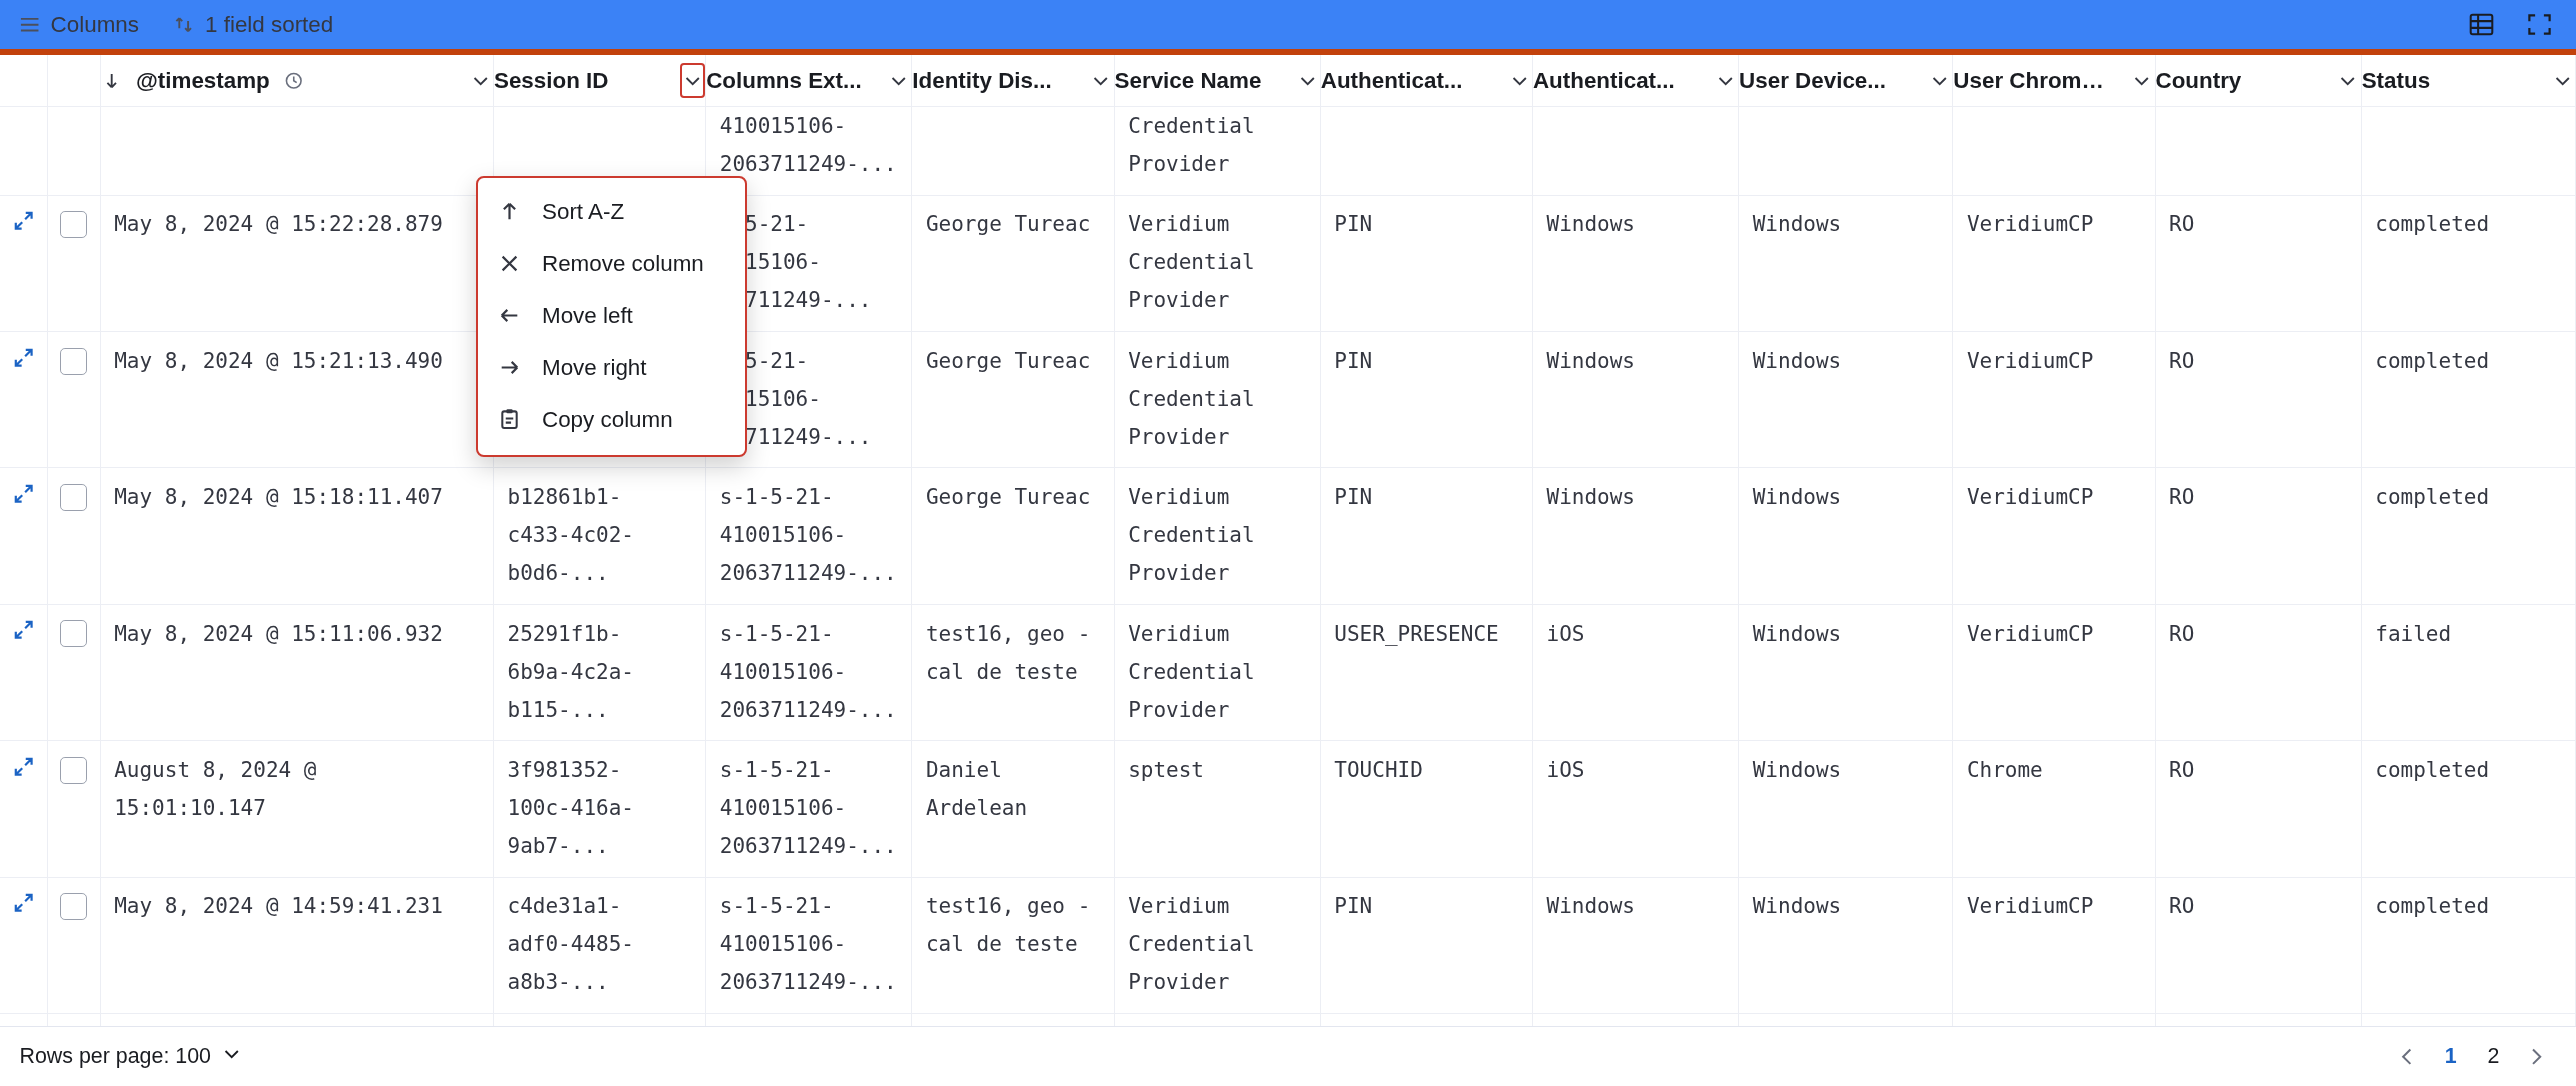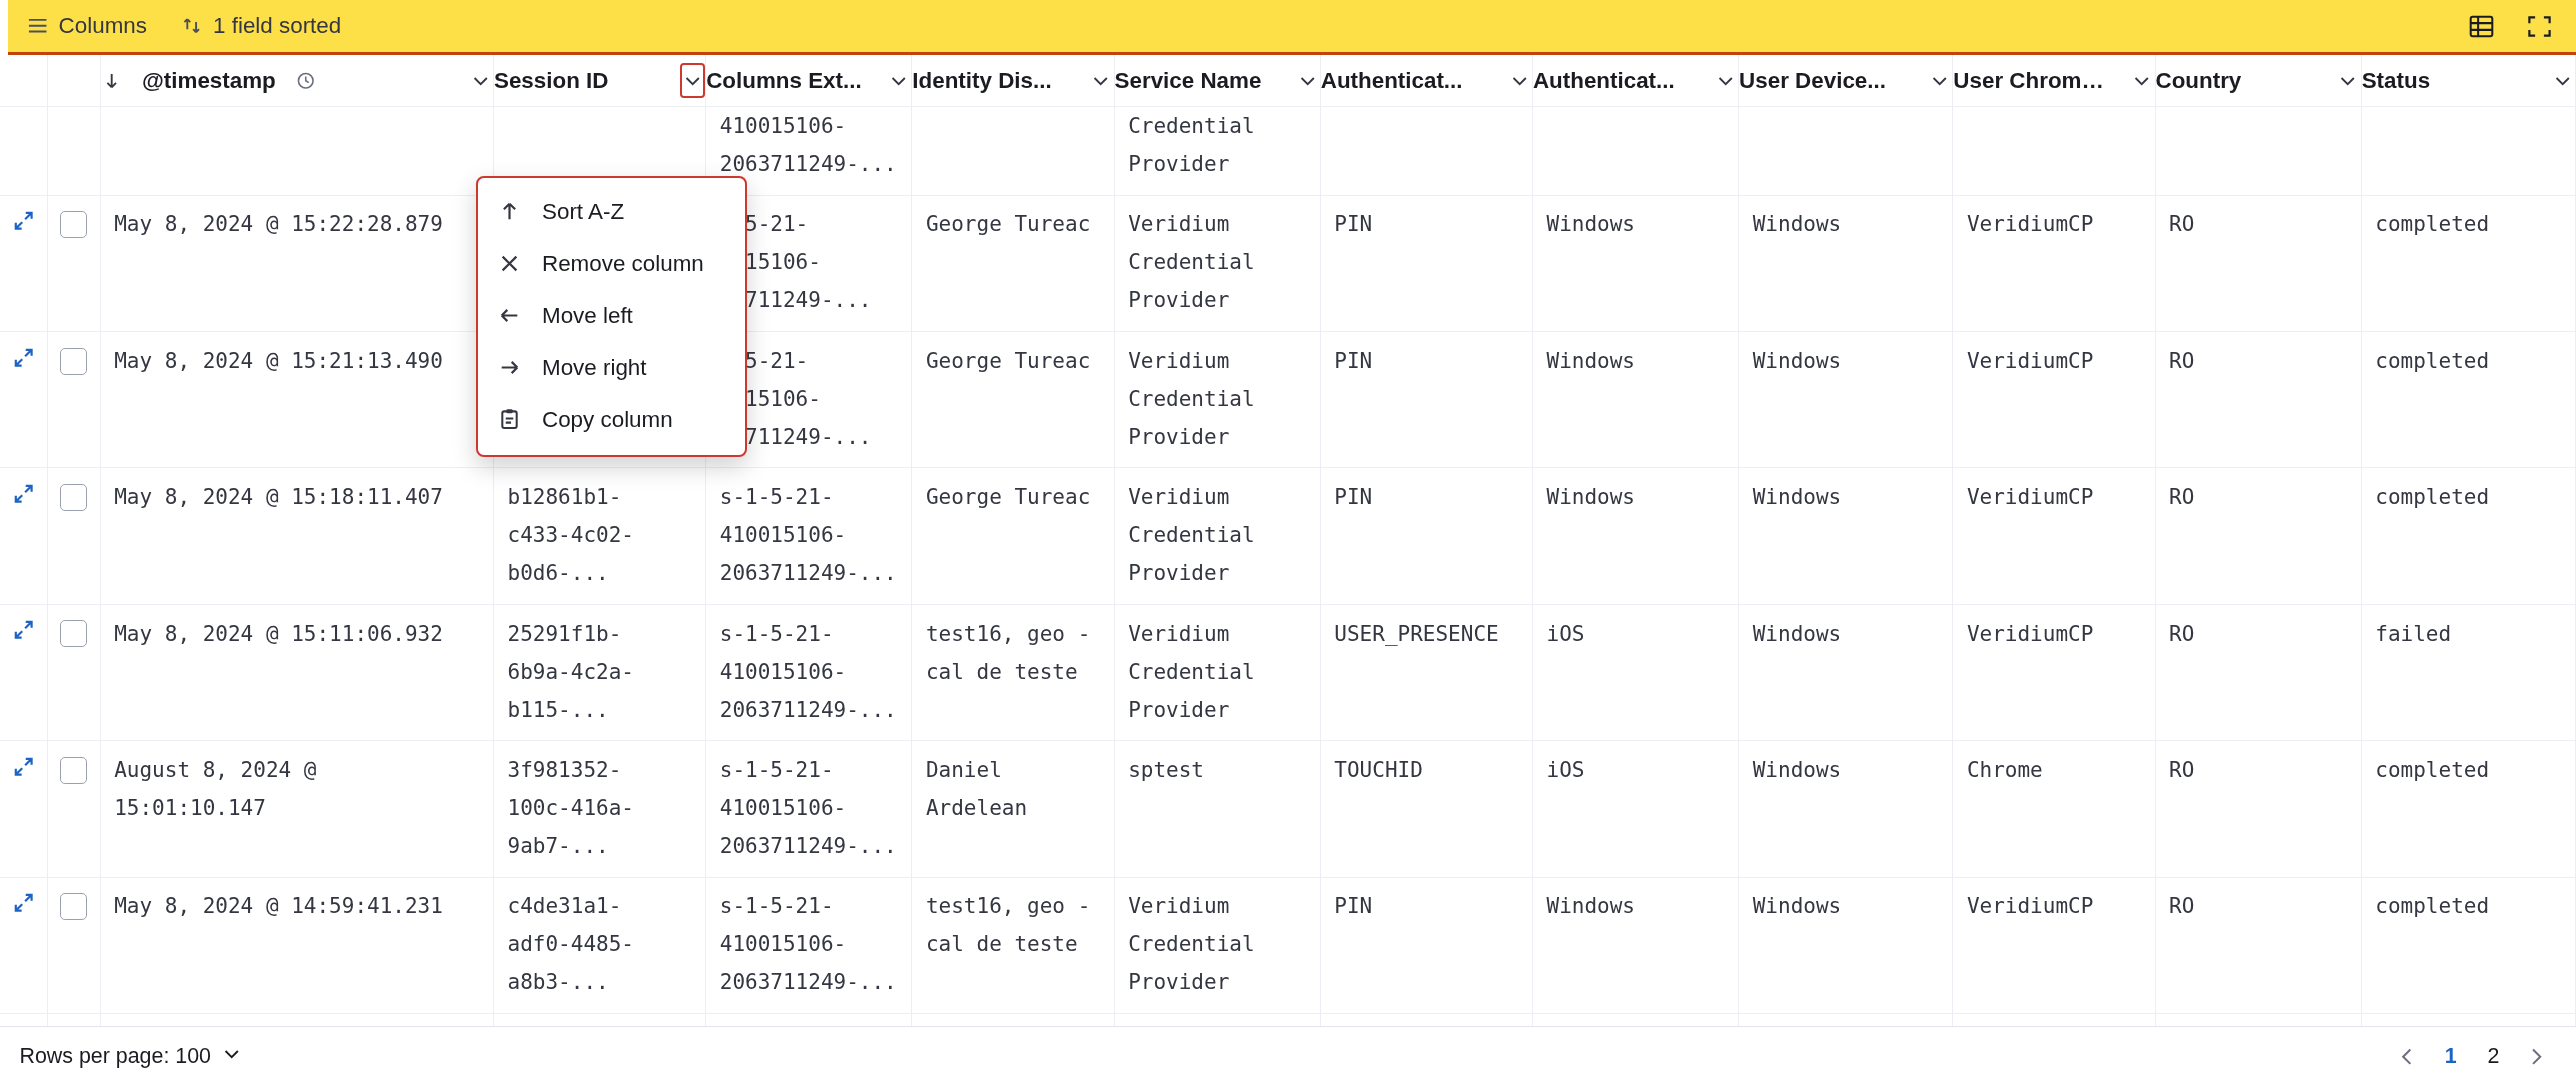--- a/index.html
+++ b/index.html
@@ -18,23 +18,22 @@
     flex-direction: column;
   }
 
   
   .toolbar {
     height: 55px;
     flex: 0 0 55px;
     display: flex;
     align-items: center;
     padding: 0 21.4px 0 17.5px;
-    background: #fde047;
-    border-bottom: 3px solid #c2410c;
-    margin-left: 8px;
+    background: #3b82f6;
+    border-bottom: 6px solid #c2410c;
   }
   .tb-left { display: flex; align-items: center; gap: 33px; }
   .tb-item {
     display: flex; align-items: center; gap: 9.7px;
     font-size: 22.4px;
     color: #343741;
     cursor: pointer;
   }
   .tb-item .glyph { display: inline-flex; align-items: center; color: #4b4f5c; }
   .tb-right { margin-left: auto; display: flex; align-items: center; gap: 27px; }
@@ -71,21 +70,21 @@
     border-bottom: 1px solid #d3d7e0;
     font-size: 22.4px;
     font-weight: bold;
     color: #1a1c21;
     padding: 0 13.6px;
     position: relative;
     white-space: nowrap;
     overflow: hidden;
   }
   thead th .hdr {
-    display: flex; align-items: center; height: 51px; gap: 20px;
+    display: flex; align-items: center; height: 51px; gap: 14px;
   }
   thead th .hdr-label {
     overflow: hidden; text-overflow: ellipsis; white-space: nowrap;
   }
   thead th .chev {
     margin-left: auto;
     flex: 0 0 auto;
     color: #343741;
     display: inline-flex; align-items: center; justify-content: center;
     width: 25px; height: 25px;

